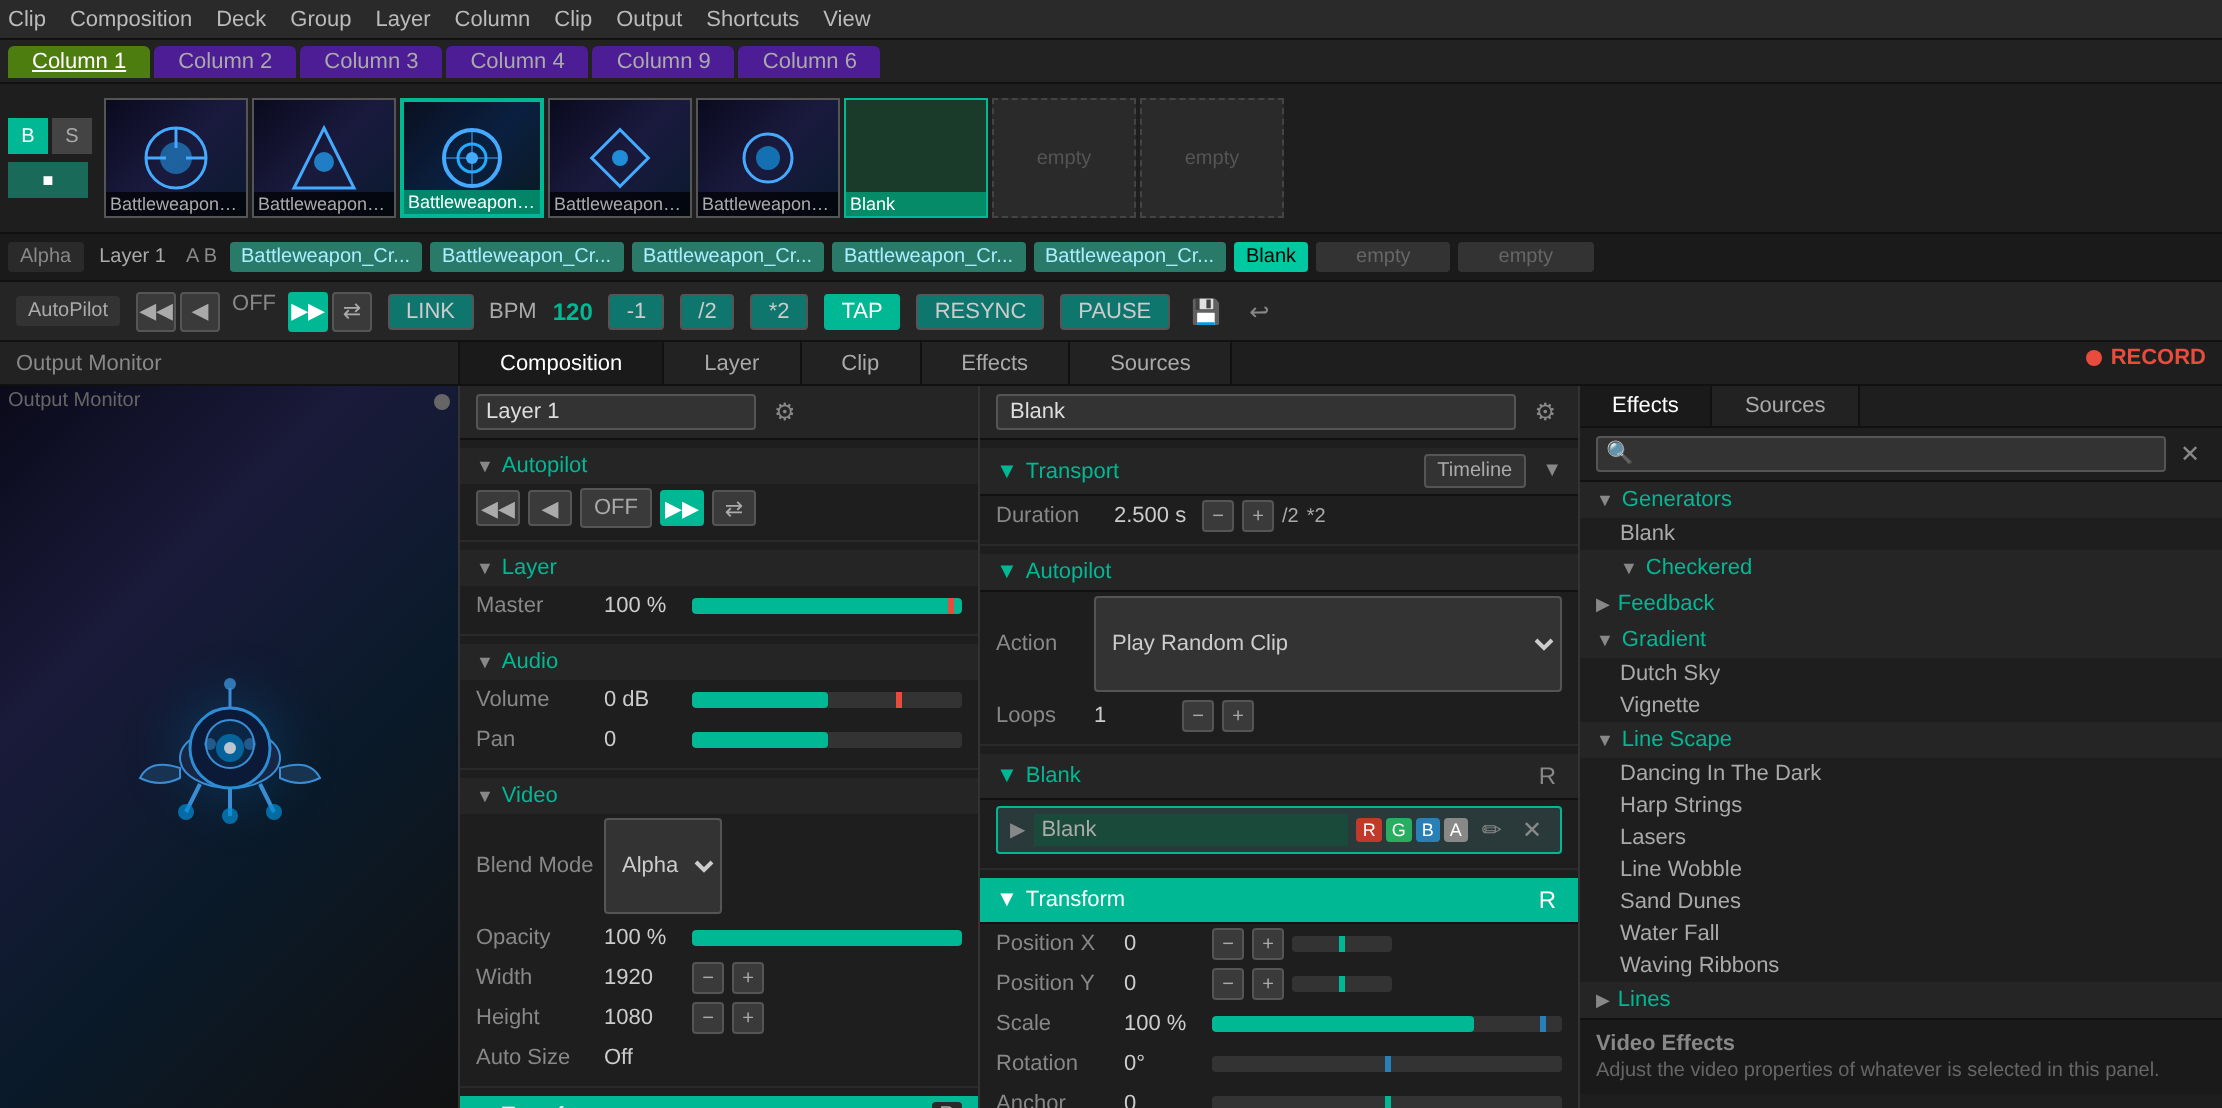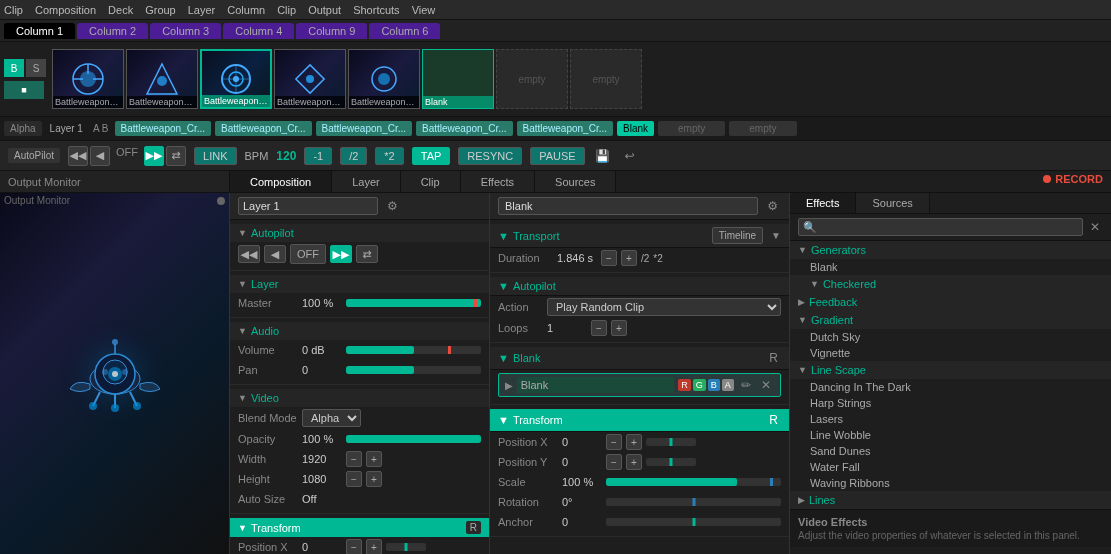--- a/index.html
+++ b/index.html
@@ -42,22 +42,23 @@
     }
     .col-tab {
       padding: 2px 12px;
       font-size: 11px;
       color: #aaa;
       background: #4c1d95;
       border-radius: 3px 3px 0 0;
       cursor: pointer;
     }
     .col-tab.active {
-      background: #000000;
+      background: #4d7c0f;
       color: #fff;
+      text-decoration: underline;
     }
 
     
     .thumbnails-row {
       display: flex;
       background: #1e1e1e;
       height: 75px;
       align-items: center;
       padding: 4px;
       gap: 2px;
@@ -345,21 +346,21 @@
     .prop-bar-fill {
       height: 100%;
       background: #00b894;
       border-radius: 2px;
     }
     .prop-dropdown {
       background: #333;
       border: 1px solid #555;
       color: #ccc;
       font-size: 11px;
-      padding: 1px 4px;
+      padding: 16px 4px;
       border-radius: 2px;
     }
     .stepper-btn {
       background: #3a3a3a;
       border: 1px solid #555;
       color: #aaa;
       width: 16px;
       height: 16px;
       font-size: 10px;
       cursor: pointer;
@@ -837,21 +838,21 @@
 
     <div class="section-group">
       <div class="clip-section-header">
         <span class="arrow">▼</span>
         <span>Transport</span>
         <span class="timeline-btn">Timeline</span>
         <span style="color:#888;font-size:10px;margin-left:4px;">▼</span>
       </div>
       <div class="prop-row">
         <span class="prop-label" style="min-width:55px;">Duration</span>
-        <span class="prop-value">1.846 s</span>
+        <span class="prop-value">2.500 s</span>
         <button class="stepper-btn">−</button>
         <button class="stepper-btn">+</button>
         <span style="color:#aaa;font-size:10px;">/2</span>
         <span style="color:#aaa;font-size:10px;">*2</span>
       </div>
     </div>
 
     <div class="section-group">
       <div class="clip-section-header">
         <span class="arrow">▼</span>

